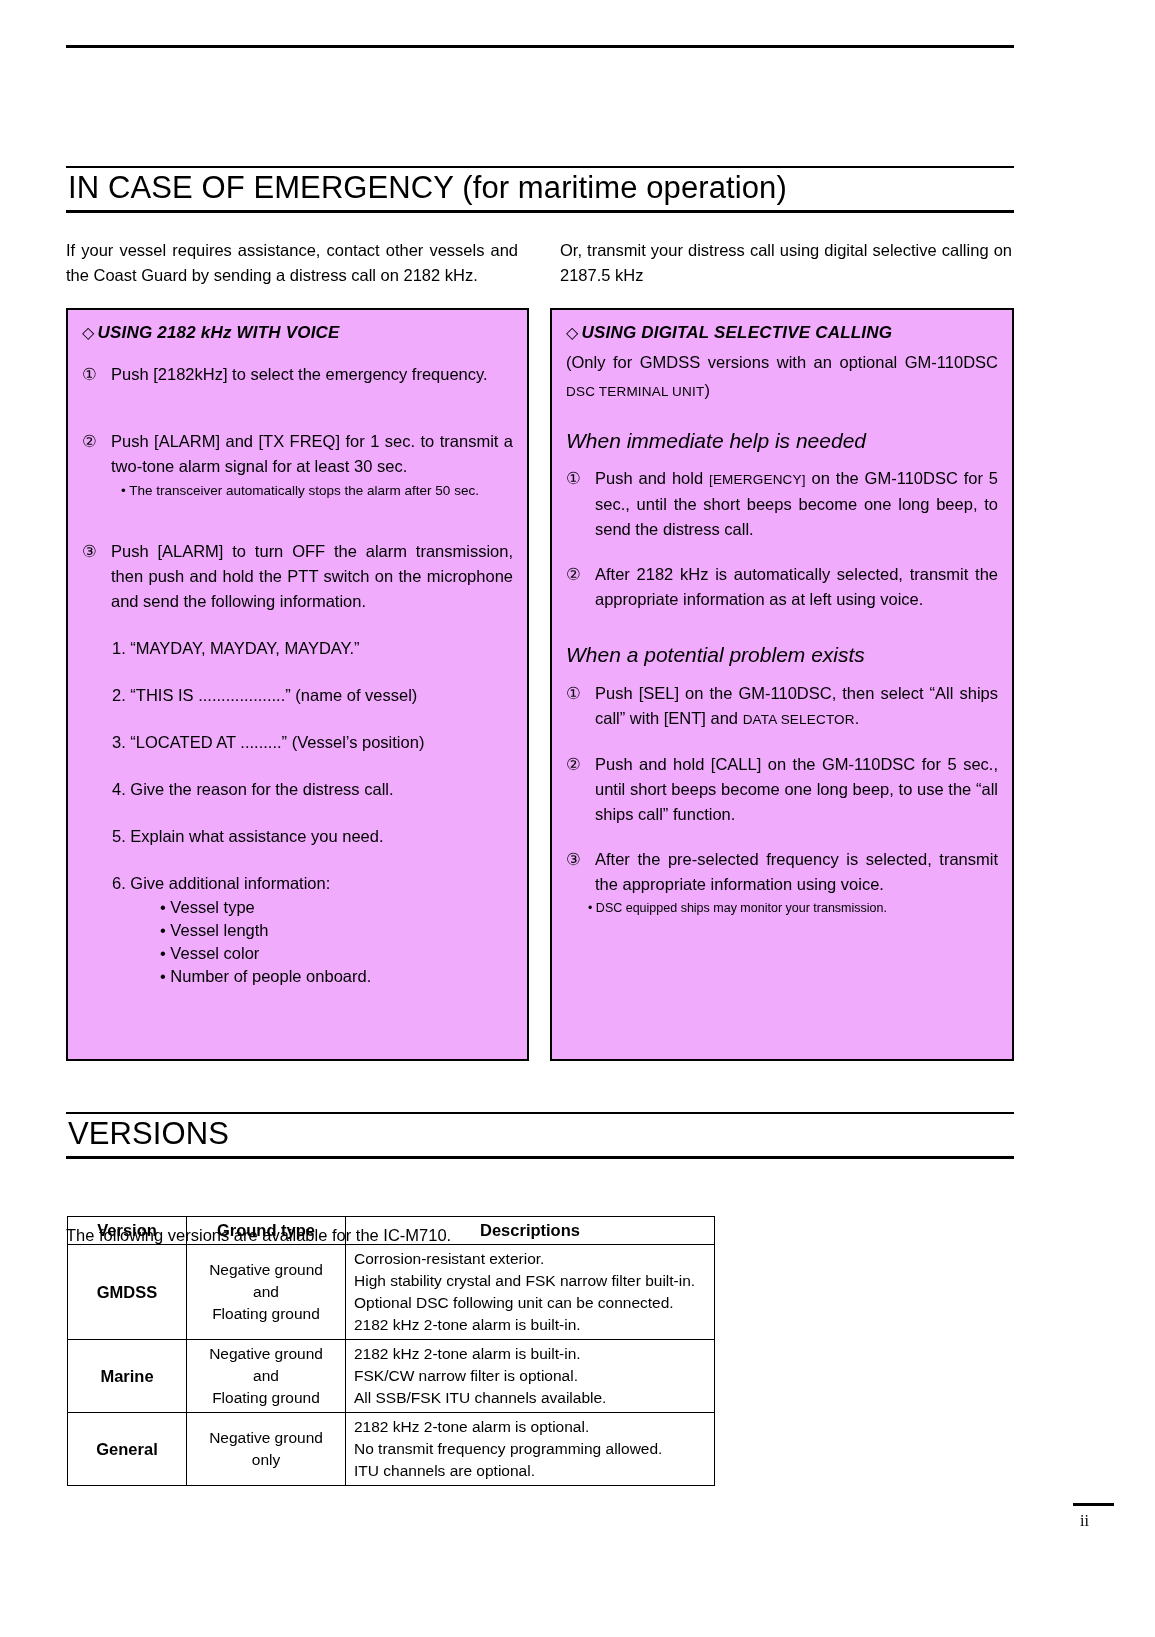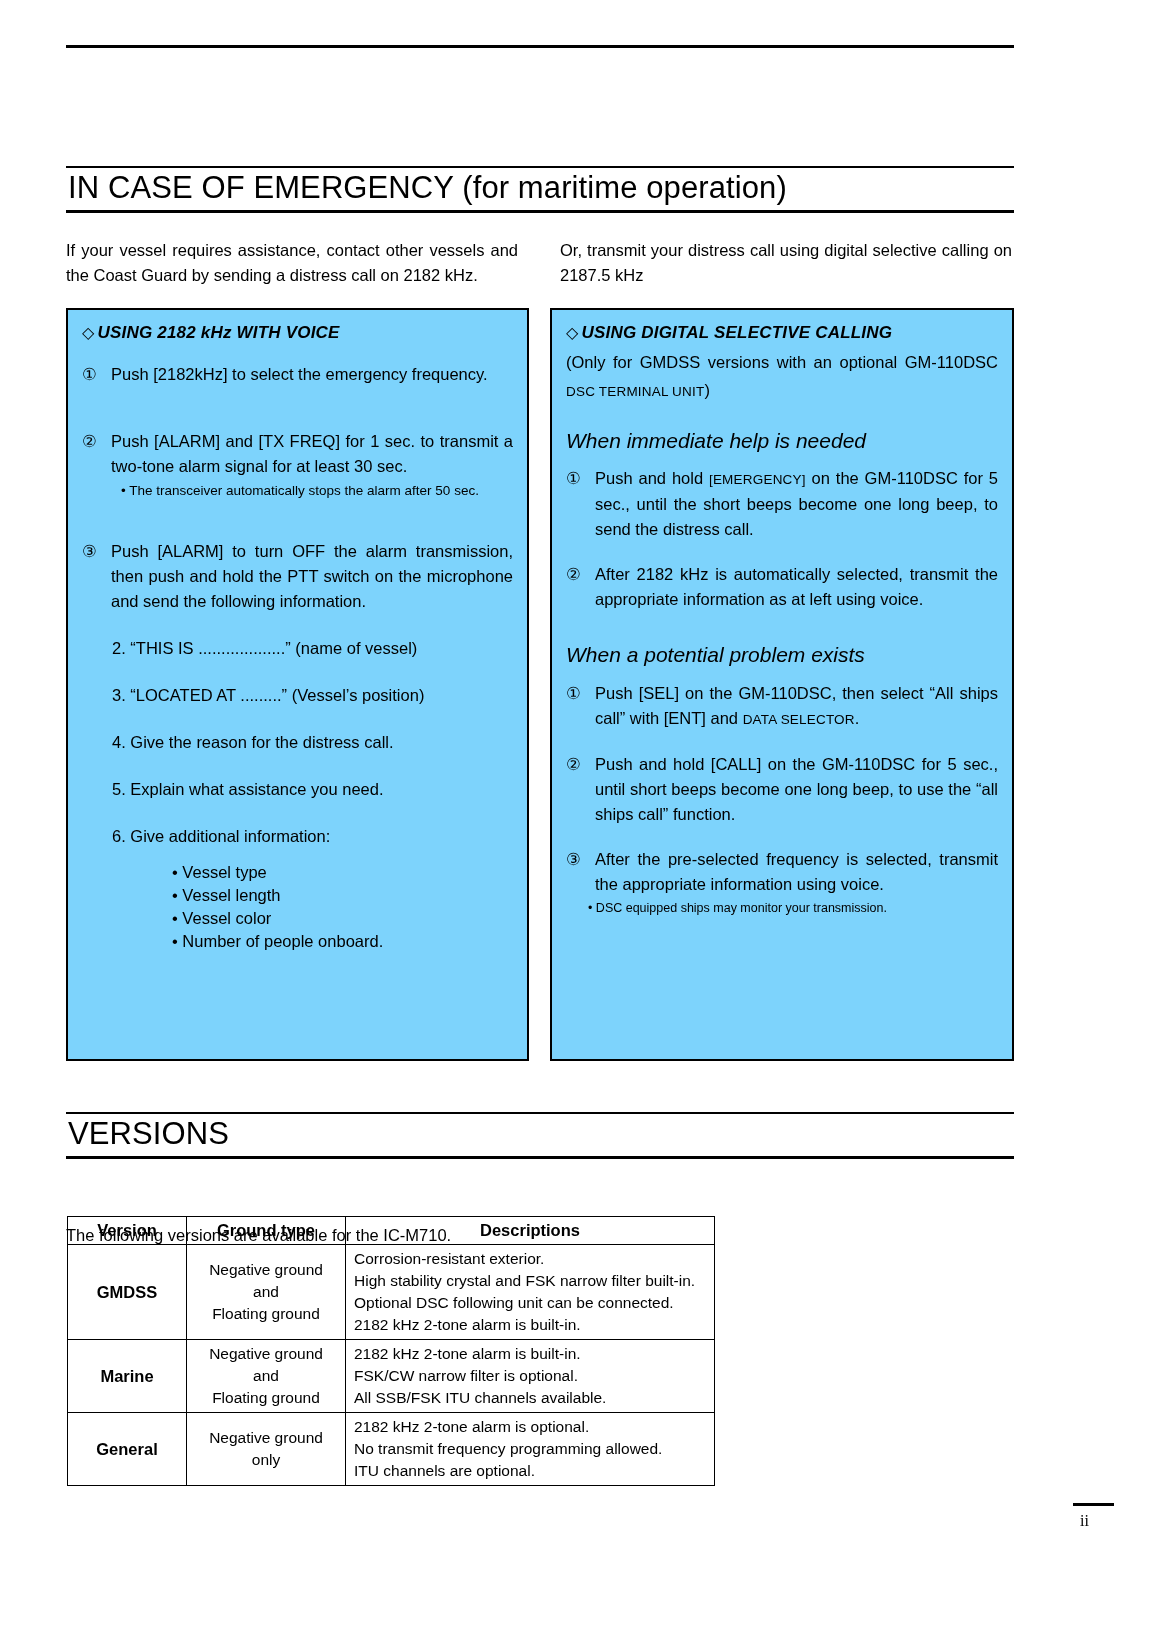--- a/index.html
+++ b/index.html
@@ -79,21 +79,21 @@
     width: 700px;
     font-size: 16.5px;
     line-height: 24px;
   }
 
   
   .box {
     position: absolute;
     border: 2px solid #000;
     box-sizing: border-box;
-    background: #7dd3fc;
+    background: #f0abfc;
   }
   #box-left  { left: 66px;  top: 308px; width: 463px; height: 753px; }
   #box-right { left: 550px; top: 308px; width: 464px; height: 753px; }
 
   .box-inner { padding: 12px 14px 10px 14px; }
 
   .box-title {
     font-size: 17px;
     font-weight: bold;
     font-style: italic;
@@ -168,21 +168,21 @@
     font-size: 16.5px;
     line-height: 25px;
     margin: 0 0 22px 0;
     padding-left: 30px;
     text-indent: -30px;
     margin-left: 30px;
   }
   .say-list li:last-child { margin-bottom: 0; }
   .sub-bullets {
     list-style: none;
-    margin: 12px;
+    margin: 0;
     padding: 0 0 0 18px;
     text-indent: 0;
   }
   .sub-bullets li {
     font-size: 16.5px;
     line-height: 23px;
     margin: 0;
     padding: 0;
     text-indent: 0;
     margin-left: 0;
@@ -278,20 +278,21 @@
         <span>Push [ALARM] and [TX FREQ] for 1 sec. to transmit a two-tone alarm signal for at least 30 sec.</span>
         <div class="note">• The transceiver automatically stops the alarm after 50 sec.</div>
       </div>
 
       <div class="step" style="margin-top:38px;margin-bottom:0">
         <span class="num">③</span>
         <span>Push [ALARM] to turn OFF the alarm transmission, then push and hold the PTT switch on the microphone and send the following information.</span>
       </div>
 
       <ul class="say-list">
+        <li>1. “MAYDAY, MAYDAY, MAYDAY.”</li>
         <li>2. “THIS IS ...................”  (name of vessel)</li>
         <li>3. “LOCATED AT .........”  (Vessel’s position)</li>
         <li>4. Give the reason for the distress call.</li>
         <li>5. Explain what assistance you need.</li>
         <li>
           <span>6. Give additional information:</span>
           <ul class="sub-bullets">
             <li>• Vessel type</li>
             <li>• Vessel length</li>
             <li>• Vessel color</li>

